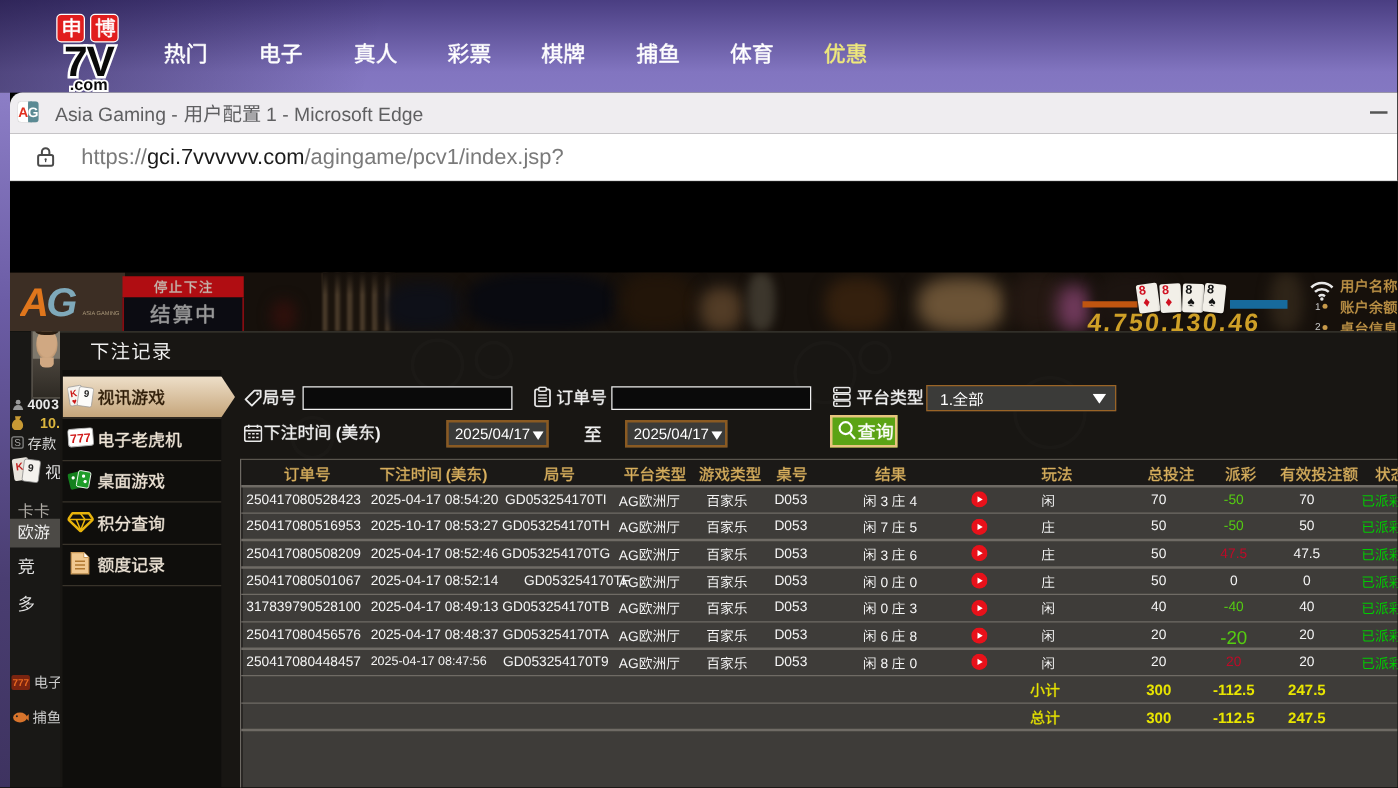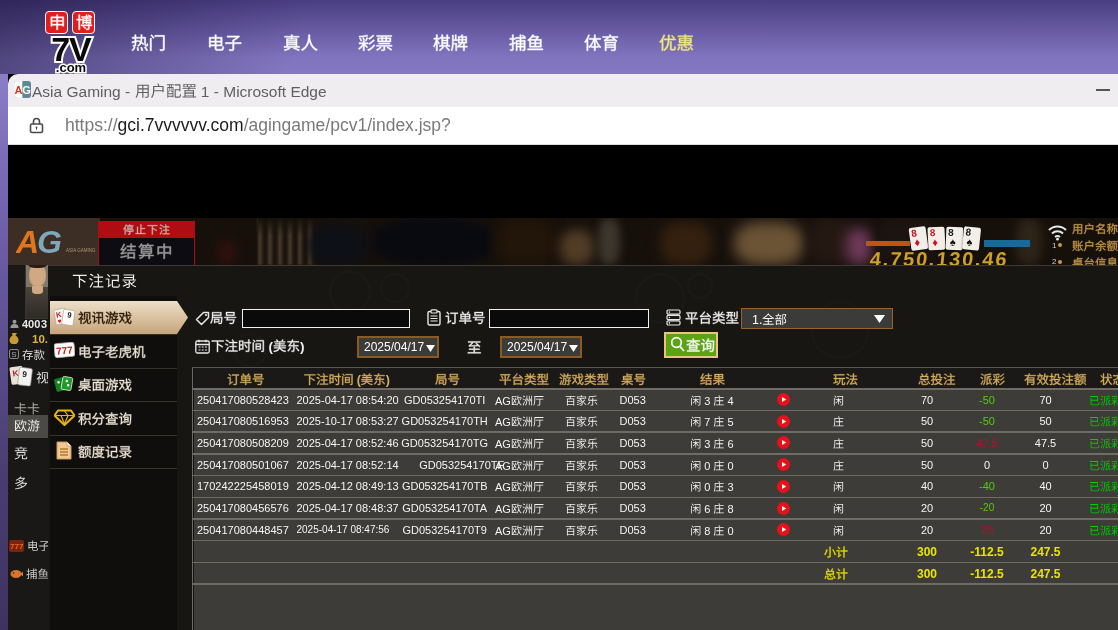--- a/index.html
+++ b/index.html
@@ -192,21 +192,21 @@
     </svg>
   </div>
 <div class="abs" style="left:8px;top:74px;width:1110px;height:33px;background:#efedf0;border-radius:10px 0 0 0"></div>
 <svg class="abs" style="left:14px;top:81px" width="17" height="17" viewBox="0 0 17 17">
 <rect x="0" y="0" width="17" height="17" rx="3" fill="#fff" stroke="#c8c8c8" stroke-width="0.5"></rect>
 <rect x="8.5" y="0" width="8.5" height="17" rx="3" fill="#5b8a94"></rect>
 <rect x="8.5" y="0" width="3" height="17" fill="#5b8a94"></rect>
 <text x="4.5" y="12.5" text-anchor="middle" font-size="11" font-weight="bold" fill="#e03020" font-family="Liberation Sans">A</text>
 <text x="12.5" y="12.5" text-anchor="middle" font-size="11" font-weight="bold" fill="#fff" font-family="Liberation Sans">G</text>
   </svg>
-<div class="abs" style="left:32px;top:83px;font-size:15.5px;color:#5f5f61">Asia Gaming - <svg class="cg" style=" color:#5f5f61;" width="62.0" height="15.5" viewBox="0 -880 4000 1000">
+<div class="abs" style="left:44px;top:83px;font-size:15.5px;color:#5f5f61">Asia Gaming - <svg class="cg" style=" color:#5f5f61;" width="62.0" height="15.5" viewBox="0 -880 4000 1000">
       <g transform="scale(1,-1)">
         <use href="#u7528" x="0"></use>
         <use href="#u6237" x="1000"></use>
         <use href="#u914d" x="2000"></use>
         <use href="#u7f6e" x="3000"></use>
       </g>
     </svg> 1 - Microsoft Edge</div>
 <div class="abs" style="left:1096px;top:89px;width:14px;height:2px;background:#555"></div>
 <div class="abs" style="left:8px;top:107px;width:1110px;height:38px;background:#fff;border-bottom:1px solid #dcdcdc;box-sizing:border-box"></div>
 <svg class="abs" style="left:29px;top:117px" width="15" height="17" viewBox="0 0 15 17">
@@ -966,22 +966,22 @@
 <div class="abs" style="left:1045.5px;top:459.6px;transform:translateX(-50%);font-size:11px;color:#f5f5f5;">0</div>
 <div class="abs" style="left:1089.0px;top:459.6px;">
     <svg class="cg k" style=" color:#00cc00;" width="33.0" height="11" viewBox="0 -880 3000 1000">
       <g transform="scale(1,-1)">
         <use href="#u5df2" x="0"></use>
         <use href="#u6d3e" x="1000"></use>
         <use href="#u5f69" x="2000"></use>
       </g>
     </svg>
   </div>
-<div class="abs" style="left:197.0px;top:481.3px;font-size:11px;color:#f5f5f5;">170242225458019</div>
-<div class="abs" style="left:296.5px;top:481.3px;font-size:11px;color:#f5f5f5;">2025-04-12 08:49:13</div>
+<div class="abs" style="left:197.0px;top:481.3px;font-size:11px;color:#f5f5f5;">317839790528100</div>
+<div class="abs" style="left:296.5px;top:481.3px;font-size:11px;color:#f5f5f5;">2025-04-17 08:49:13</div>
 <div class="abs" style="left:444.7px;top:481.3px;transform:translateX(-50%);font-size:11px;color:#f5f5f5;">GD053254170TB</div>
 <div class="abs" style="left:495px;top:481.3px;font-size:11px;color:#f5f5f5">AG<svg class="cg" style=" color:#f5f5f5;" width="33.0" height="11" viewBox="0 -880 3000 1000">
       <g transform="scale(1,-1)">
         <use href="#u6b27" x="0"></use>
         <use href="#u6d32" x="1000"></use>
         <use href="#u5385" x="2000"></use>
       </g>
     </svg></div>
 <div class="abs" style="left:564.7px;top:481.3px;">
     <svg class="cg k" style=" color:#f5f5f5;" width="33.0" height="11" viewBox="0 -880 3000 1000">
@@ -1059,21 +1059,21 @@
     <path d="M5 4 L9.2 6.5 L5 9z" fill="#fff"></path>
   </svg>
 <div class="abs" style="left:832.5px;top:503.0px;">
     <svg class="cg k" style=" color:#f5f5f5;" width="11.0" height="11" viewBox="0 -880 1000 1000">
       <g transform="scale(1,-1)">
         <use href="#u95f2" x="0"></use>
       </g>
     </svg>
   </div>
 <div class="abs" style="left:927.0px;top:503.0px;transform:translateX(-50%);font-size:11px;color:#f5f5f5;">20</div>
-<div class="abs" style="left:987.0px;top:503.0px;transform:translateX(-50%);font-size:10px;color:#55cc11;">-20</div>
+<div class="abs" style="left:987.0px;top:503.0px;transform:translateX(-50%);font-size:15px;color:#55cc11;">-20</div>
 <div class="abs" style="left:1045.5px;top:503.0px;transform:translateX(-50%);font-size:11px;color:#f5f5f5;">20</div>
 <div class="abs" style="left:1089.0px;top:503.0px;">
     <svg class="cg k" style=" color:#00cc00;" width="33.0" height="11" viewBox="0 -880 3000 1000">
       <g transform="scale(1,-1)">
         <use href="#u5df2" x="0"></use>
         <use href="#u6d3e" x="1000"></use>
         <use href="#u5f69" x="2000"></use>
       </g>
     </svg>
   </div>

